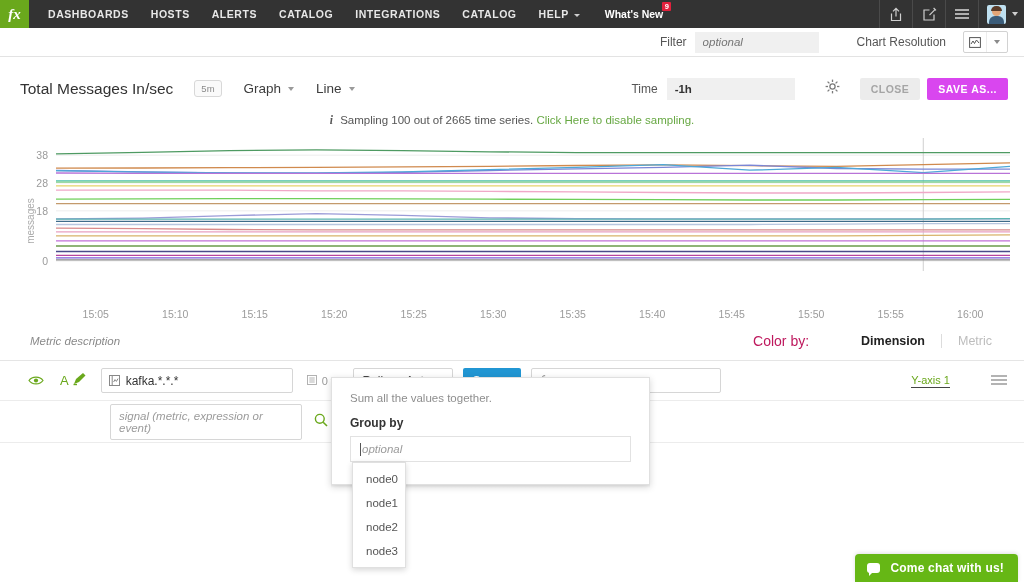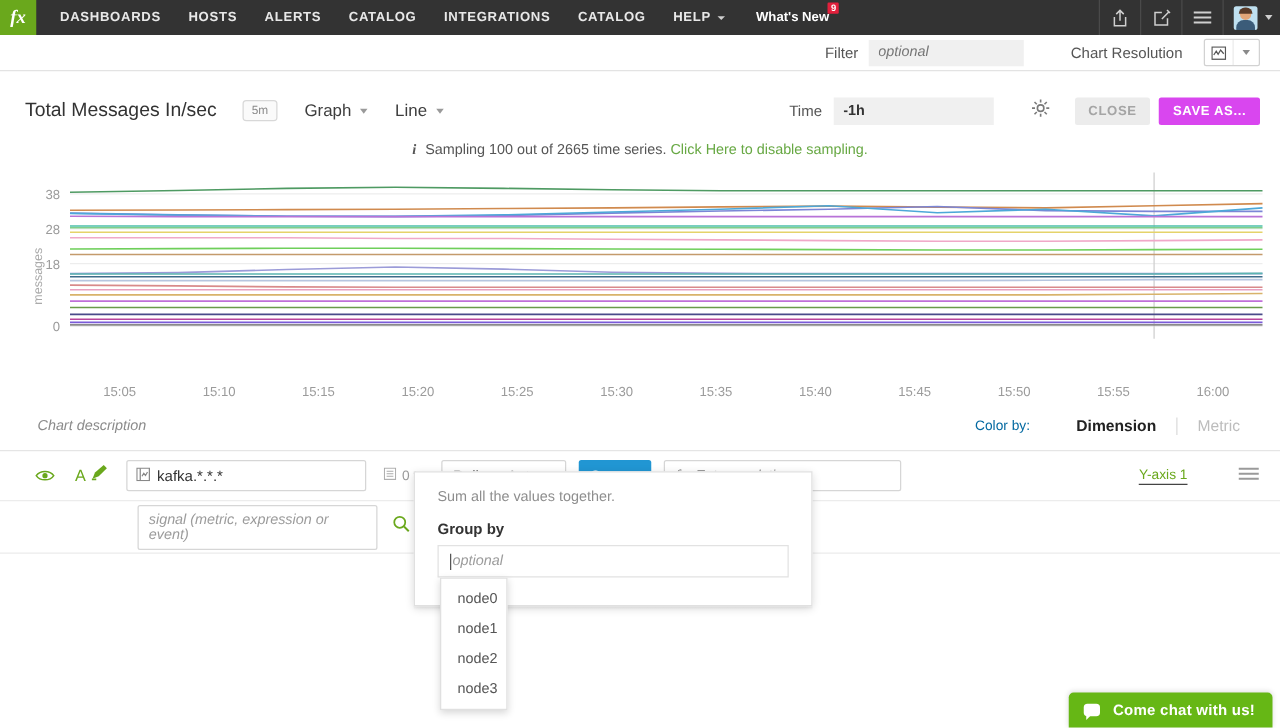--- a/index.html
+++ b/index.html
@@ -151,21 +151,21 @@
     display:flex; margin:2px 0 0 0; padding-left:56px; padding-right:14px;
   }
   .xtick { flex:1; text-align:center; font-size:10.5px; color:#9b9b9b; }
 
   
   .descrow {
     display:flex; align-items:center; padding:8px 16px 0 30px; height:34px;
   }
   .desc { font-size:11.5px; font-style:italic; color:#8a8a8a; }
   .colorby { margin-left:auto; display:flex; align-items:center; }
-  .cb-label { font-size:11px; color:#0369a1; margin-right:21px; }
+  .cb-label { font-size:14px; color:#be185d; margin-right:36px; }
   .cb-opt {
     font-size:12.5px; color:#bdbdbd; padding:0 16px; cursor:pointer;
   }
   .cb-opt.active { color:#222; font-weight:bold; border-right:1px solid #dcdcdc; }
 
   
   .ploteditor { border-top:1px solid #e5e5e5; margin-top:6px; }
   .plotrow {
     height:40px; display:flex; align-items:center; padding:0 16px 0 28px;
     position:relative; border-bottom:1px solid #ececec;
@@ -430,21 +430,21 @@
     <div class="xtick">15:30</div>
     <div class="xtick">15:35</div>
     <div class="xtick">15:40</div>
     <div class="xtick">15:45</div>
     <div class="xtick">15:50</div>
     <div class="xtick">15:55</div>
     <div class="xtick">16:00</div>
   </div>
 
 <div class="descrow">
-  <div class="desc">Chart description</div>
+  <div class="desc">Metric description</div>
   <div class="colorby">
     <div class="cb-label">Color by:</div>
     <div class="cb-opt active">Dimension</div>
     <div class="cb-opt">Metric</div>
   </div>
 </div>
 
 <div class="ploteditor">
   <div class="plotrow">
     <div class="eye">

